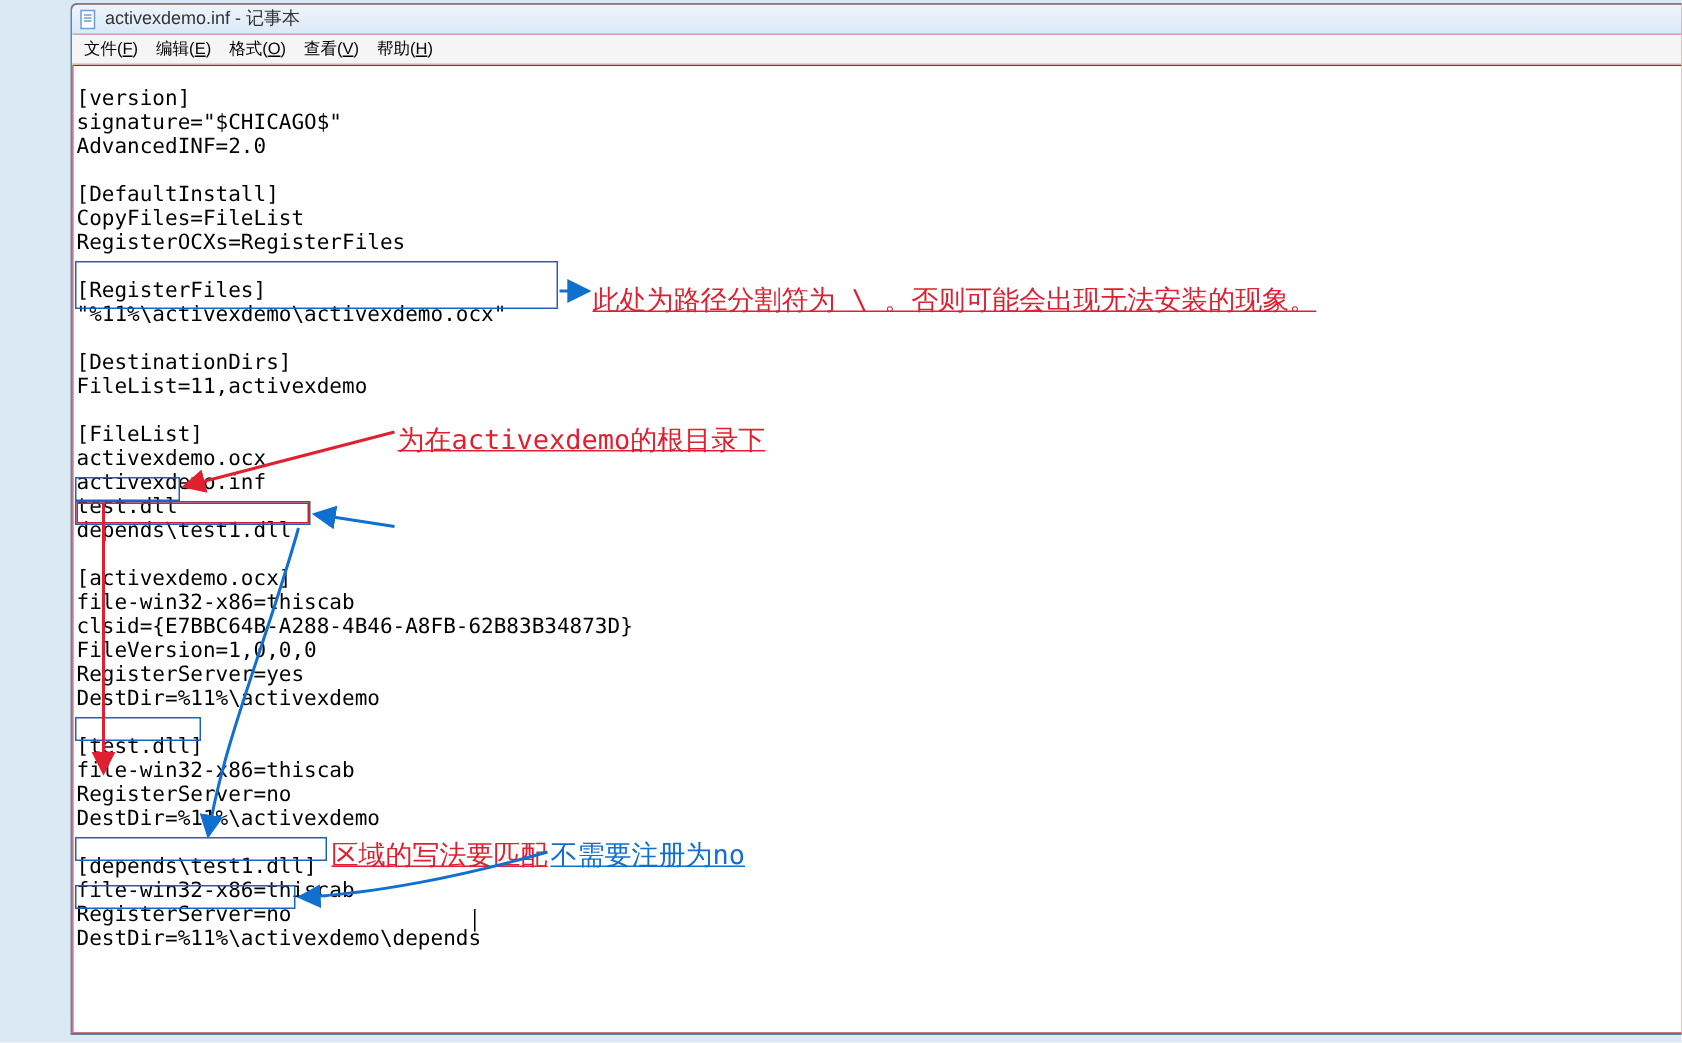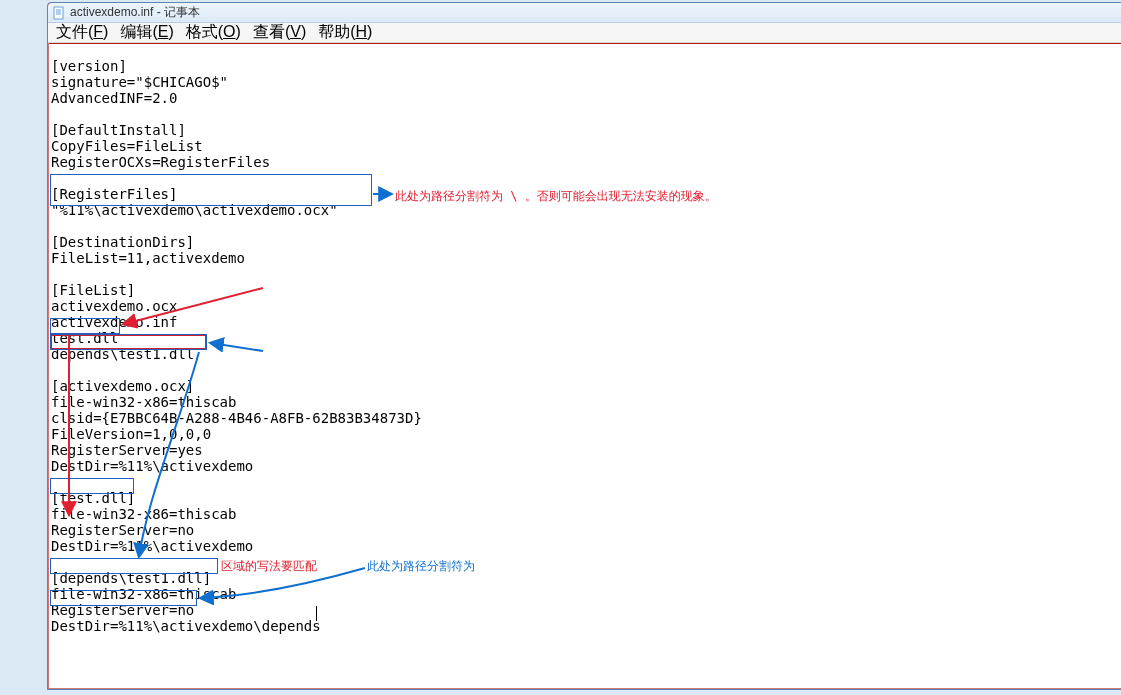--- a/index.html
+++ b/index.html
@@ -39,21 +39,21 @@
   .menubar {
     height:20px;
     background:#f5f5f5;
     border-bottom:1px solid #d8d8d8;
     display:flex; align-items:center;
     padding:0 2px;
   }
   .menubar .menuitem {
     padding:12px 6px;
     color:#000;
-    font-size:16px;
+    font-size:11px;
     cursor:default;
   }
   .menubar .menuitem .ukey { text-decoration:underline; }
 
   .editor {
     position:absolute;
     left:1px; right:1px; top:41px; bottom:1px;
     background:#ffffff;
     overflow:hidden;
   }
@@ -73,23 +73,24 @@
   }
   .redhl {
     position:absolute;
     border:1px solid #d02030;
     pointer-events:none;
   }
   .annot {
     position:absolute;
     color:#e02030;
     font-family:"SimSun","Microsoft YaHei",monospace;
-    font-size:12px;
+    font-size:18px;
     white-space:nowrap;
     pointer-events:none;
+    text-decoration:underline;
   }
   .annot.blue { color:#1070d0; }
   svg.arrow {
     position:absolute;
     pointer-events:none;
     overflow:visible;
   }
   .caret {
     position:absolute;
     width:1px; height:15px; background:#000;
@@ -166,25 +167,26 @@
     <div class="redhl" style="left:2px; top:291px; width:155px; height:14px;"></div>
 
     <div class="hlbox" style="left:1px; top:434px; width:84px; height:16px;"></div>
 
     <div class="hlbox" style="left:1px; top:514px; width:168px; height:16px;"></div>
 
     <div class="hlbox" style="left:1px; top:546px; width:147px; height:16px;"></div>
 
     <div class="annot" style="left:346px; top:144px;">此处为路径分割符为 \ 。否则可能会出现无法安装的现象。</div>
 
+    <div class="annot" style="left:216px; top:237px;">为在activexdemo的根目录下</div>
 
 
     <div class="annot" style="left:172px; top:514px;">区域的写法要匹配</div>
 
-    <div class="annot blue" style="left:318px; top:514px;">此处为路径分割符为</div>
+    <div class="annot blue" style="left:318px; top:514px;">不需要注册为no</div>
 
     <svg class="arrow" style="left:0; top:0;" width="900" height="650">
       <defs>
         <marker id="arrRed" viewBox="0 0 10 10" refX="8" refY="5" markerWidth="8" markerHeight="8" orient="auto">
           <path d="M0,0 L10,5 L0,10 Z" fill="#e02030"></path>
         </marker>
         <marker id="arrBlue" viewBox="0 0 10 10" refX="8" refY="5" markerWidth="8" markerHeight="8" orient="auto">
           <path d="M0,0 L10,5 L0,10 Z" fill="#1070d0"></path>
         </marker>
       </defs>

